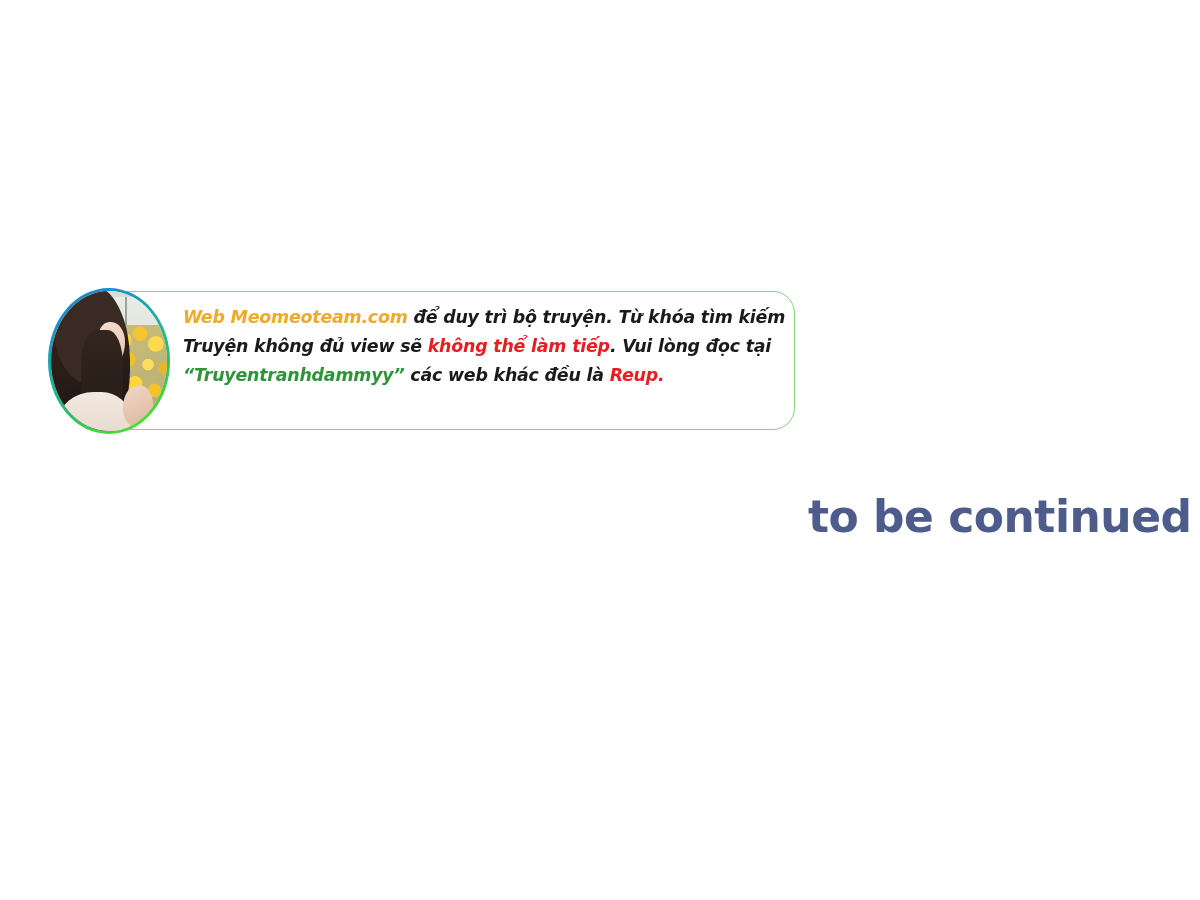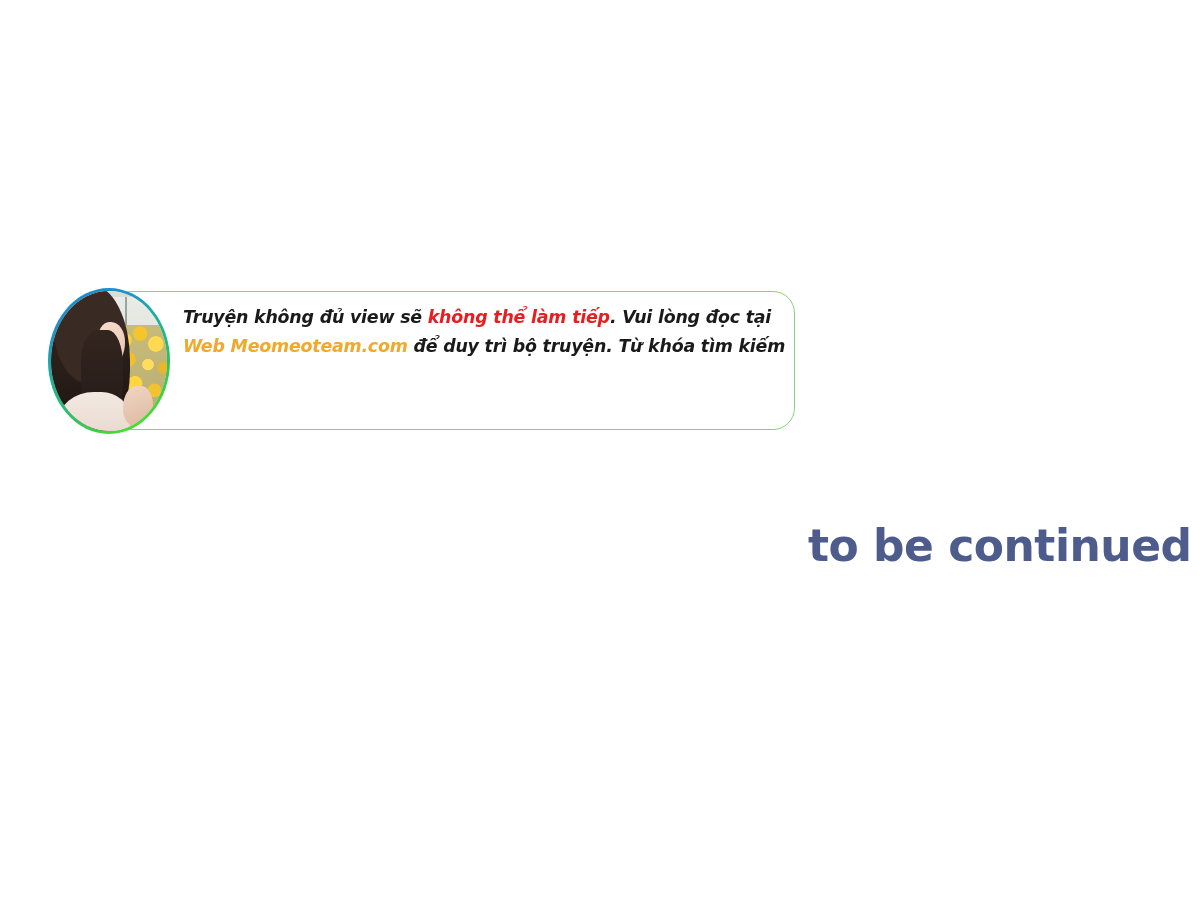--- a/index.html
+++ b/index.html
@@ -178,37 +178,38 @@
     width: 26%;
     height: 30%;
     background: linear-gradient(160deg,#f0d5c3 0%, #dcb89f 100%);
     border-radius: 46% 40% 40% 50% / 50% 44% 48% 44%;
   }
 
   
   #to-be-continued {
     position: absolute;
     left: 808px;
-    top: 520px;
+    top: 491px;
     font-family: "DejaVu Sans", sans-serif;
     font-weight: bold;
     font-size: 44px;
     letter-spacing: -0.5px;
     color: #4e5c8c;
     white-space: nowrap;
   }
 </style>
 </head>
 <body style="background: rgb(255, 255, 255);">
 
 <div id="notice-bubble" style="border-color: rgb(134, 209, 127);">
 
   <div id="notice-text">
+      <div class="notice-line"><span class="seg seg-orange" style="color: rgb(240, 169, 42);">Web Meomeoteam.com</span><span class="seg seg-dark" style="color: rgb(26, 26, 26);"> để duy trì bộ truyện. Từ khóa tìm kiếm</span></div>
       <div class="notice-line"><span class="seg seg-dark" style="color: rgb(26, 26, 26);">Truyện không đủ view sẽ </span><span class="seg seg-red" style="color: rgb(232, 29, 32);">không thể làm tiếp</span><span class="seg seg-dark" style="color: rgb(26, 26, 26);">. Vui lòng đọc tại</span></div>
-      <div class="notice-line"><span class="seg seg-orange" style="color: rgb(240, 169, 42);">Web Meomeoteam.com</span><span class="seg seg-dark" style="color: rgb(26, 26, 26);"> để duy trì bộ truyện. Từ khóa tìm kiếm</span></div>
+      <div class="notice-line"><span class="seg seg-green" style="color: rgb(46, 148, 54);">“Truyentranhdammyy”</span><span class="seg seg-dark" style="color: rgb(26, 26, 26);"> các web khác đều là </span><span class="seg seg-red" style="color: rgb(232, 29, 32);">Reup.</span></div>
     </div>
 </div>
 
 <div id="avatar">
   <div id="avatar-photo">
     <div class="ph-bg"></div>
     <div class="ph-window"></div>
     <div class="ph-flowers"></div>
     <div class="ph-hair"></div>
     <div class="ph-face"></div>

